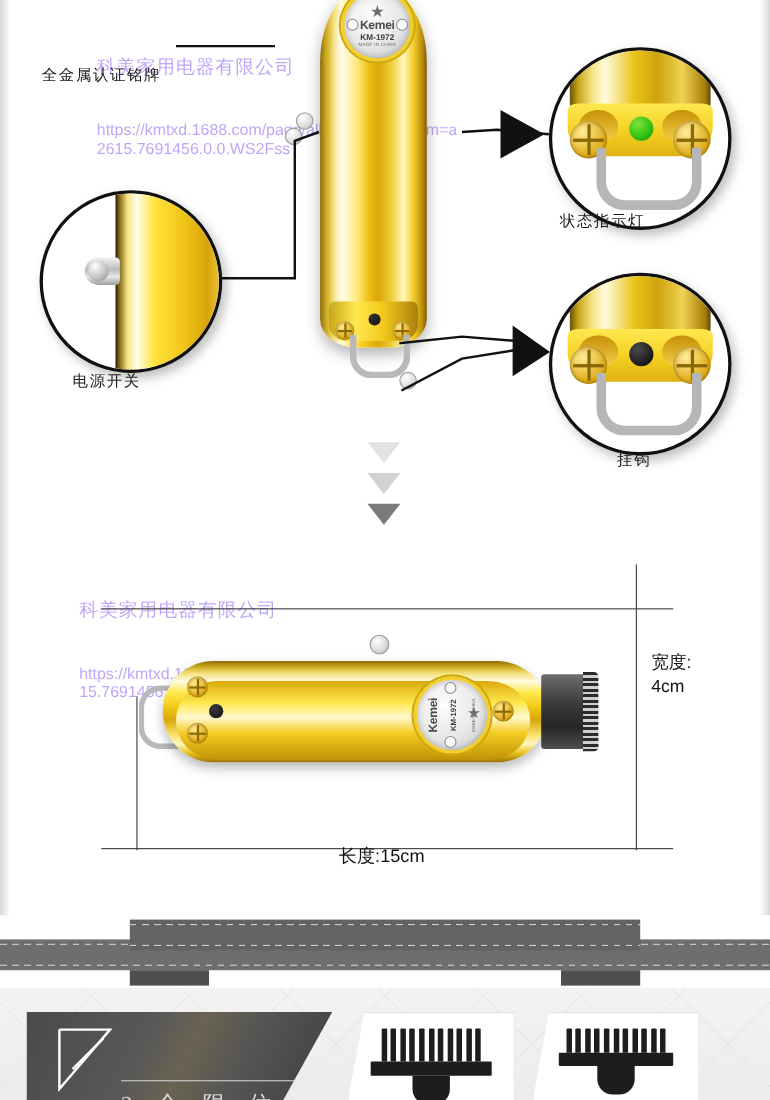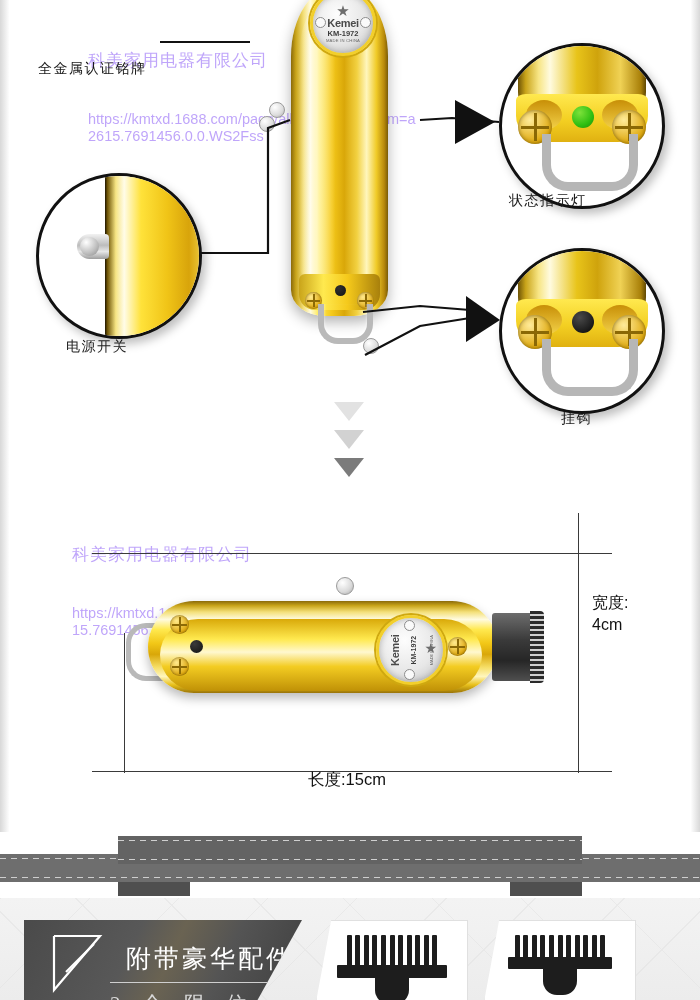--- a/index.html
+++ b/index.html
@@ -348,21 +348,20 @@
   </div>
 
   <div class="acc">
     <div class="acc-x"></div>
 
     <div class="acc-card">
       <svg class="acc-mark" viewBox="0 0 56 62">
         <polyline points="4,4 50,4 4,58 4,4" fill="none" stroke="#fff" stroke-width="2.2"></polyline>
         <line x1="16" y1="40" x2="44" y2="12" stroke="#fff" stroke-width="2.2"></line>
       </svg>
-      <div class="acc-title">附带豪华配件</div>
       <div class="acc-rule"></div>
       <div class="acc-sub">2 个 限 位 梳 配 件</div>
     </div>
 
     <div class="acc-panel ap1">
       <div class="comb">
         <div class="comb-teeth">
           <i></i>
             <i></i>
             <i></i>

